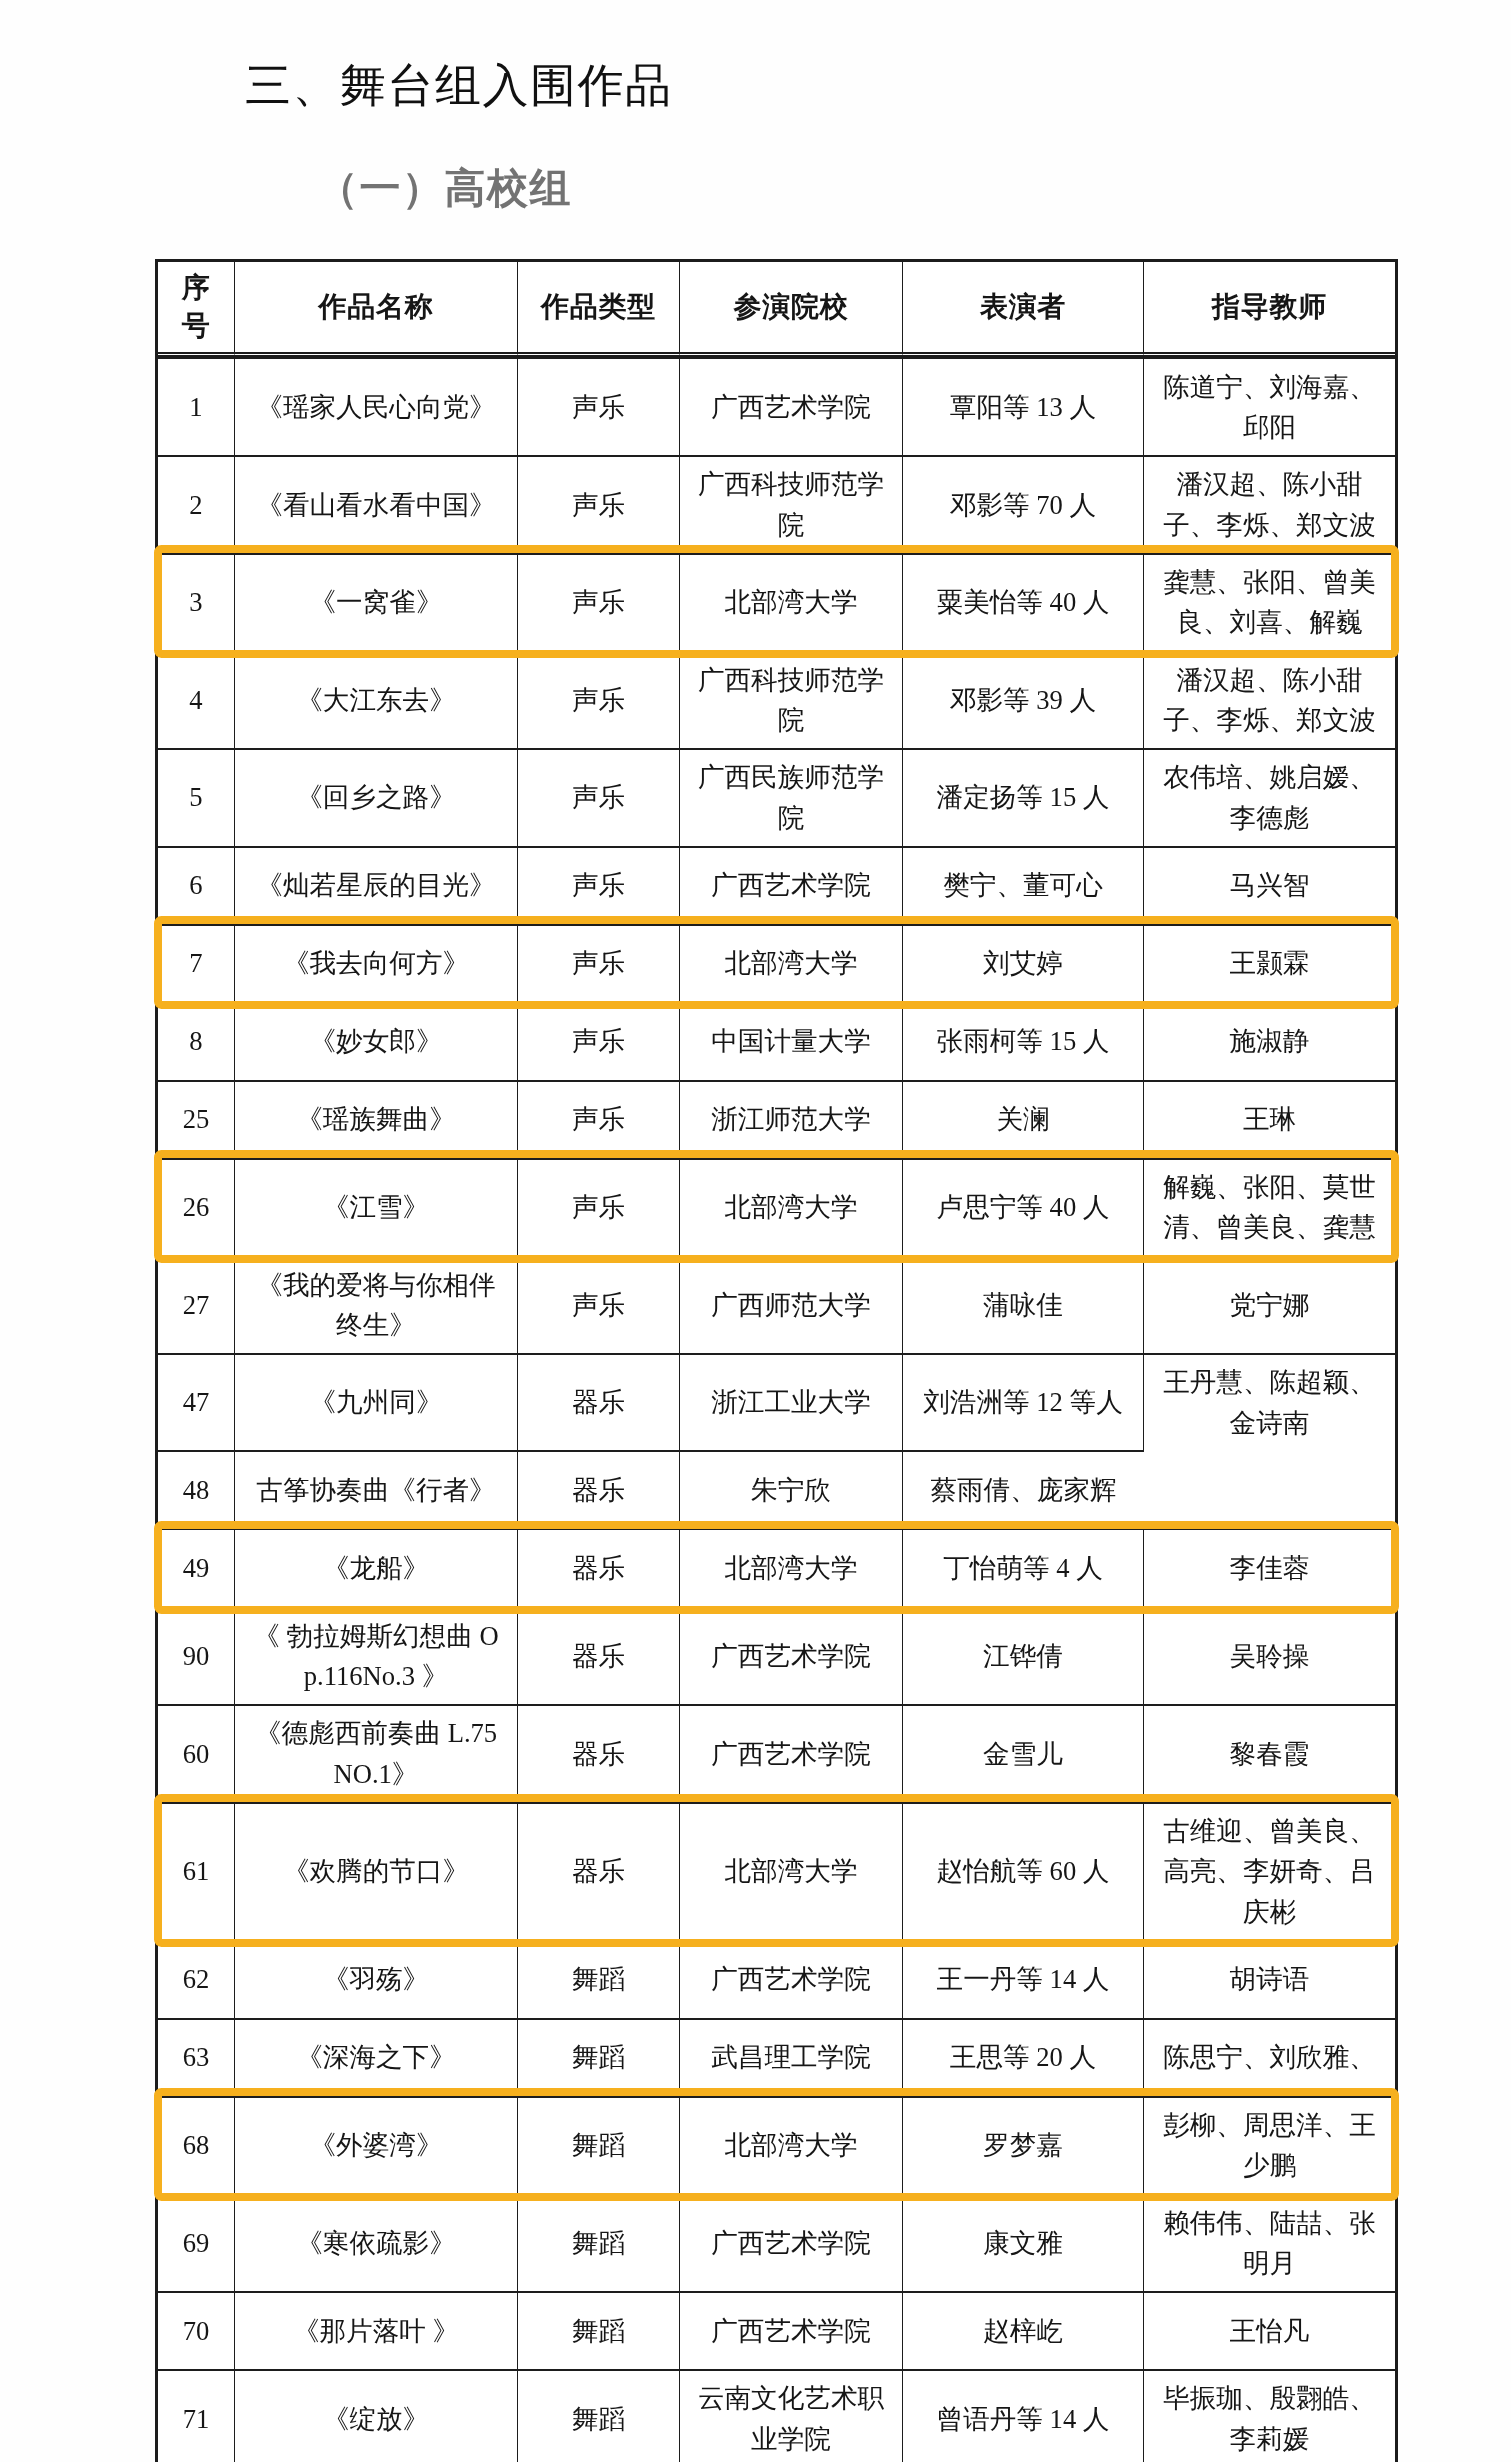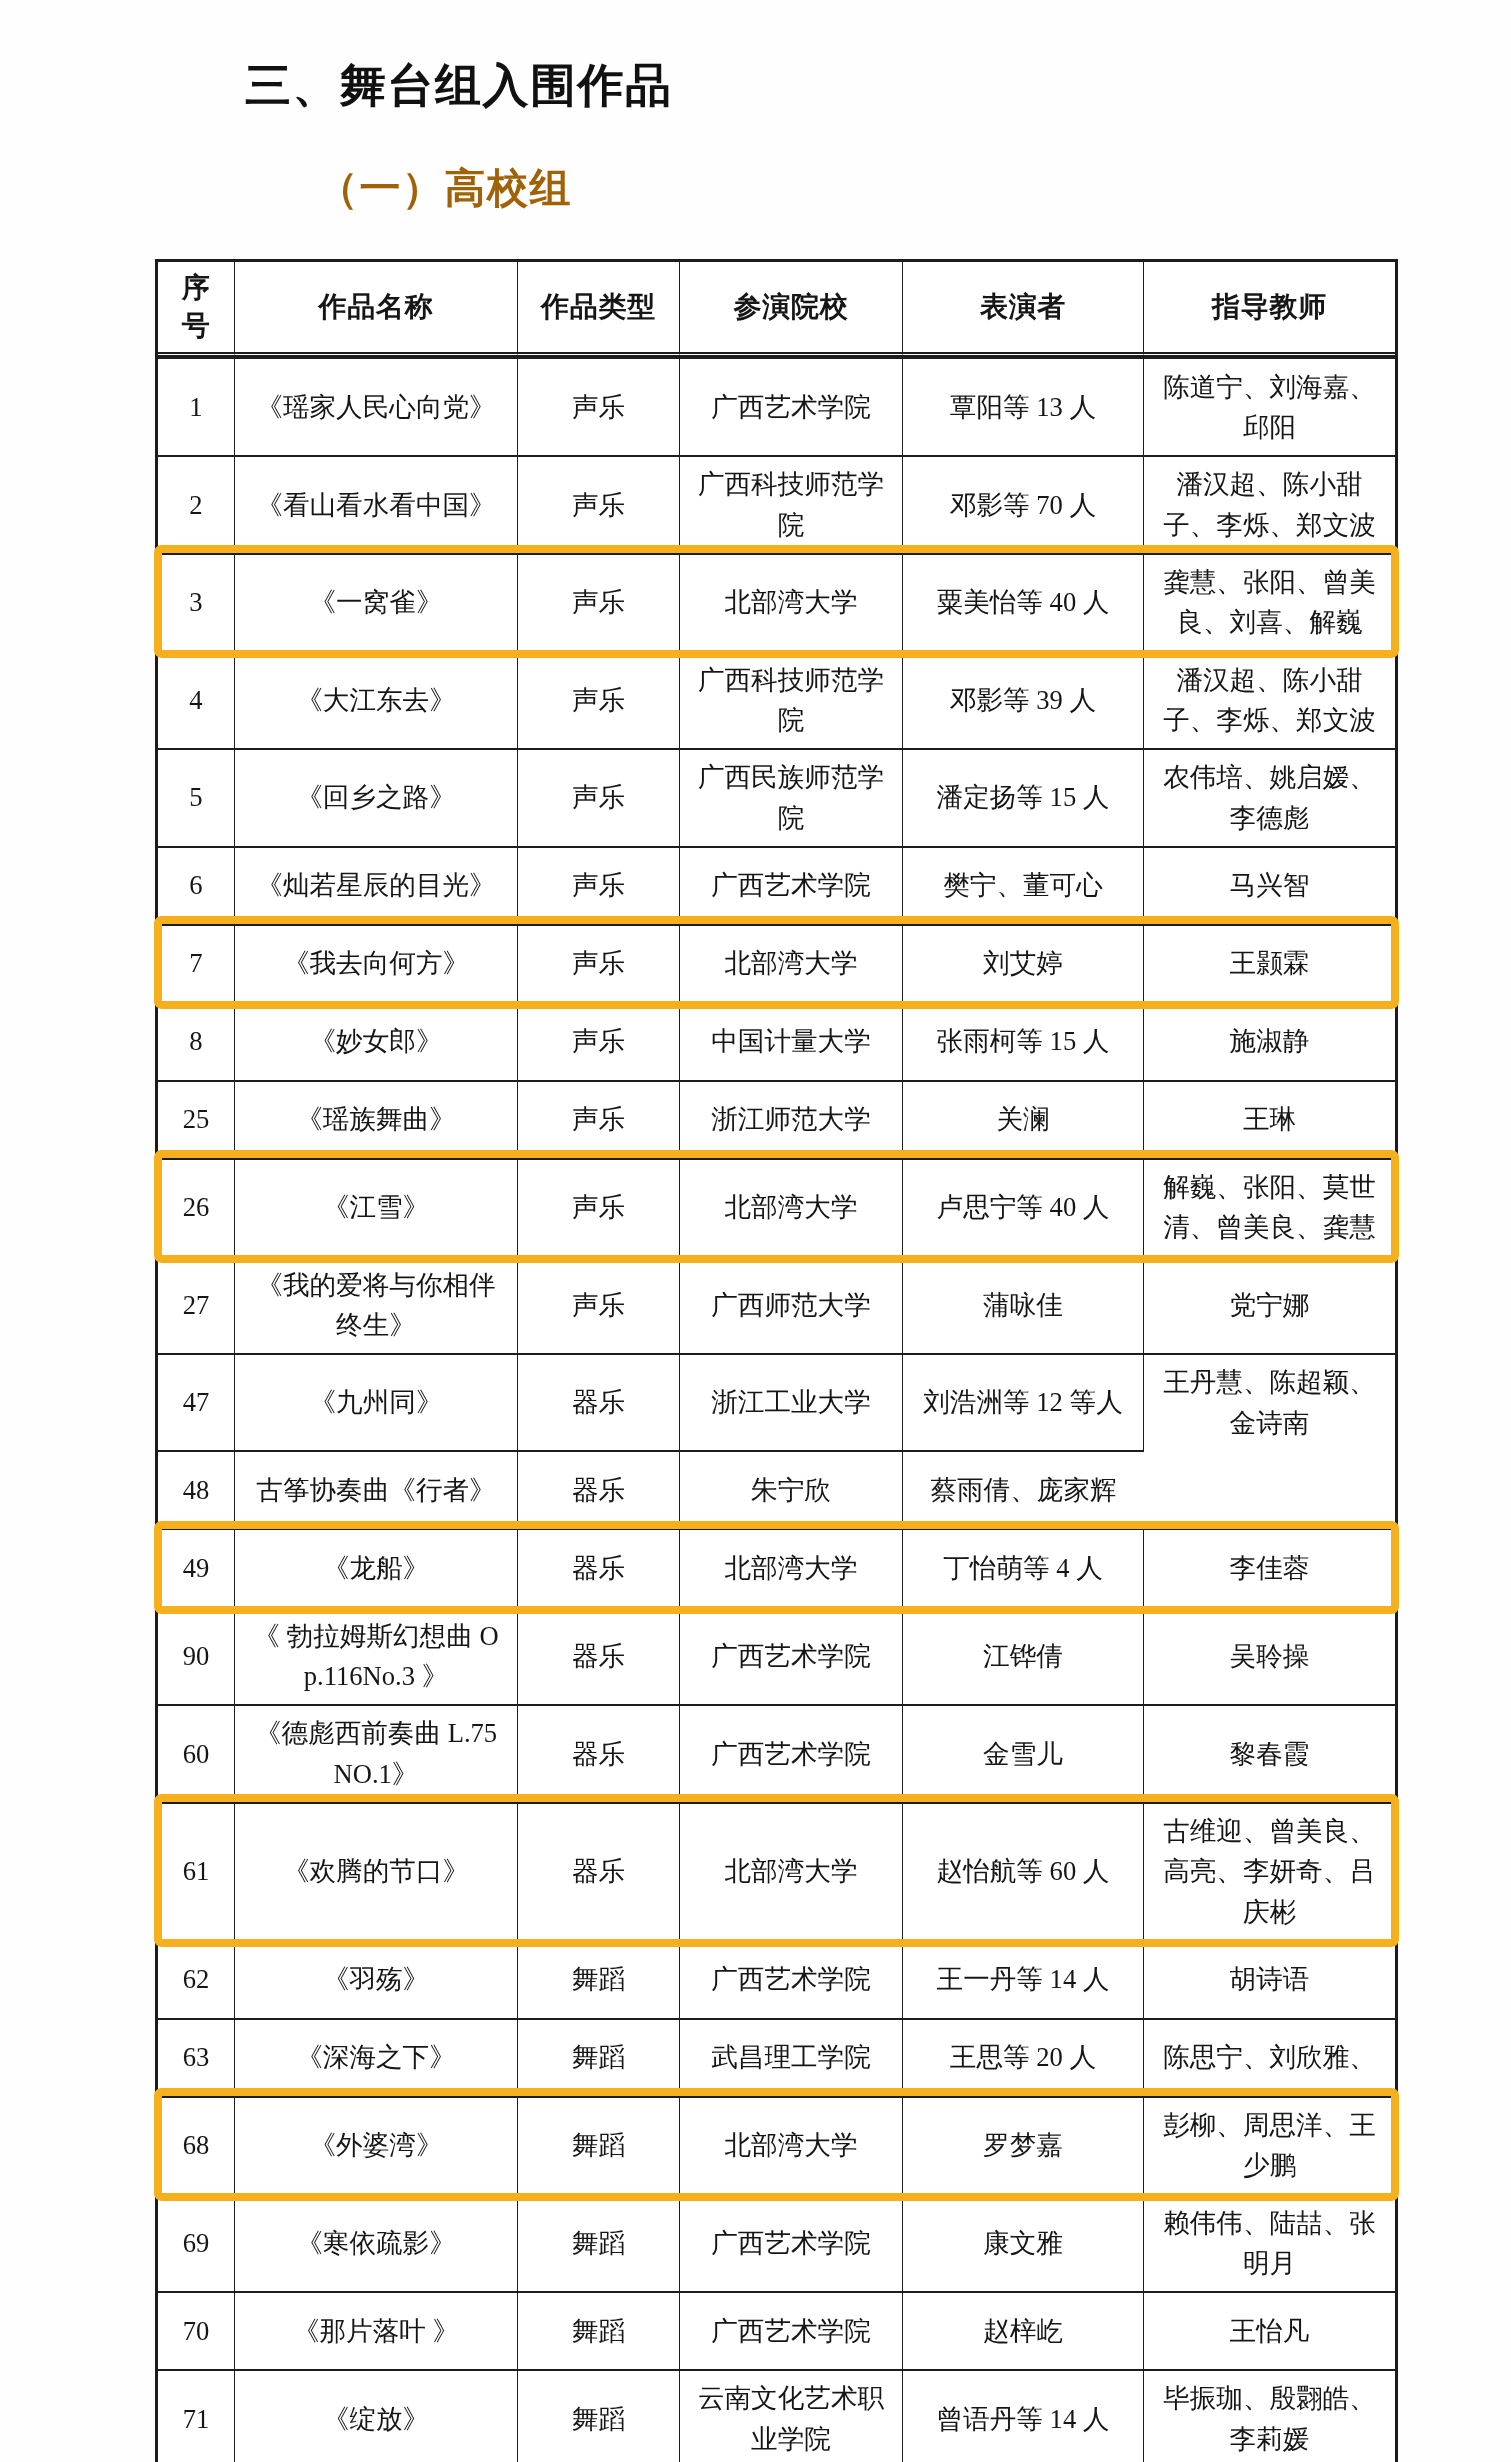--- a/index.html
+++ b/index.html
@@ -11,31 +11,31 @@
     margin: 0 auto;
     background: #fefefe;
     overflow: hidden;
     font-family: "Liberation Serif", "DejaVu Serif", serif;
     color: #161616;
   }
   .heading1 {
     margin: 0;
     padding: 55px 0 0 245px;
     font-family: "Liberation Sans", "DejaVu Sans", sans-serif;
-    font-weight: 700;
+    font-weight: 400;
     font-size: 46px;
     letter-spacing: 1.5px;
     color: #111;
   }
   .heading2 {
     margin: 44px 0 0 317px;
     font-weight: 700;
     font-size: 41px;
     letter-spacing: 1.5px;
-    color: #a16207;
+    color: #737373;
   }
   .tablewrap {
     margin: 43px 0 0 155px;
     width: 1243px;
   }
   .grid-table {
     width: 100%;
     border: 3px solid #1c1c1c;
     background: #fff;
   }

